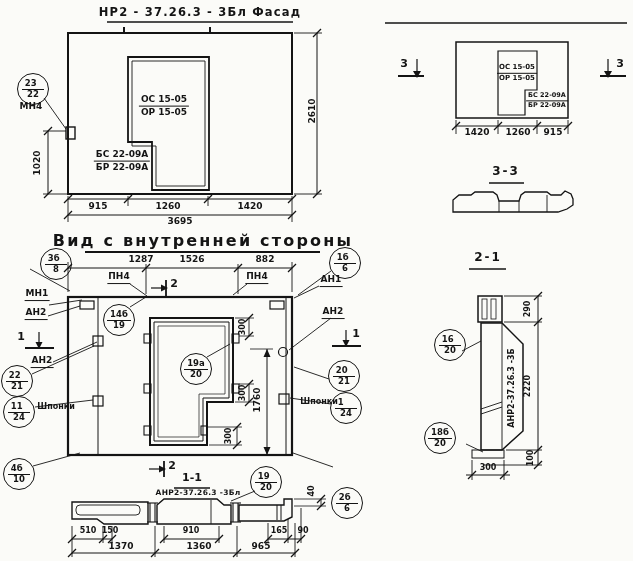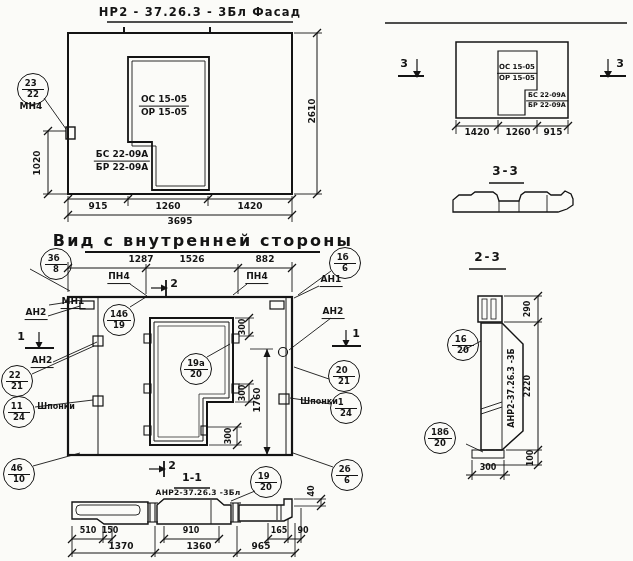--- a/index.html
+++ b/index.html
@@ -319,46 +319,46 @@
       <span>БР 22-09А</span>
 </div>
 <div class="lb big" style="left:404px;top:64px;">3</div>
 <div class="lb big" style="left:620px;top:64px;">3</div>
 <div class="lb" style="left:477px;top:133px;">1420</div>
 <div class="lb" style="left:518px;top:133px;">1260</div>
 <div class="lb" style="left:553px;top:133px;">915</div>
 
 <div class="lb hd" style="left:506px;top:172px;">3-3</div>
 
-<div class="lb hd" style="left:488px;top:258px;">2-3</div>
+<div class="lb hd" style="left:488px;top:258px;">2-1</div>
 <div class="lb rt f8" style="left:512px;top:388px;">АНР2-37.26.3 -3Б</div>
 <div class="lb rt f8" style="left:528px;top:309px;">290</div>
 <div class="lb rt f8" style="left:528px;top:386px;">2220</div>
 <div class="lb rt f8" style="left:531px;top:458px;">100</div>
 <div class="lb f8" style="left:488px;top:468px;">300</div>
-<div class="co" style="left:463px;top:345px;">
+<div class="co" style="left:450px;top:345px;">
   <span class="n">16</span>
       <span class="b">20</span>
 </div>
 <div class="co" style="left:440px;top:438px;">
   <span class="n">18б</span>
       <span class="b">20</span>
 </div>
 
 <div class="lb sp2" style="left:203px;top:241px;">Вид с внутренней стороны</div>
 <div class="lb" style="left:107px;top:260px;margin-left:34px;">1287</div>
 <div class="lb" style="left:192px;top:260px;">1526</div>
 <div class="lb" style="left:265px;top:260px;">882</div>
 <div class="lb ul" style="left:119px;top:278px;">ПН4</div>
 <div class="lb ul" style="left:257px;top:278px;">ПН4</div>
 <div class="lb big" style="left:174px;top:284px;">2</div>
 <div class="lb big" style="left:172px;top:466px;">2</div>
 <div class="lb big" style="left:21px;top:337px;">1</div>
 <div class="lb big" style="left:356px;top:334px;">1</div>
-<div class="lb ul" style="left:37px;top:303px;margin-left:36px;">МН1</div>
+<div class="lb ul" style="left:37px;top:295px;">МН1</div>
 <div class="lb ul" style="left:36px;top:314px;">АН2</div>
 <div class="lb ul" style="left:42px;top:362px;">АН2</div>
 <div class="lb ul" style="left:331px;top:281px;">АН1</div>
 <div class="lb ul" style="left:333px;top:313px;">АН2</div>
 <div class="lb f8" style="left:56px;top:407px;">Шпонки</div>
 <div class="lb f8" style="left:319px;top:402px;">Шпонки</div>
 <div class="co" style="left:16px;top:264px;margin-left:40px;">
   <span class="n">3б</span>
       <span class="b">8</span>
 </div>
@@ -387,21 +387,21 @@
       <span class="b">6</span>
 </div>
 <div class="co" style="left:344px;top:376px;">
   <span class="n">20</span>
       <span class="b">21</span>
 </div>
 <div class="co" style="left:346px;top:408px;">
   <span class="n">1</span>
       <span class="b">24</span>
 </div>
-<div class="co" style="left:347px;top:475px;">
+<div class="co" style="left:347px;top:503px;">
   <span class="n">2б</span>
       <span class="b">6</span>
 </div>
 <div class="lb rt f8" style="left:243px;top:327px;">300</div>
 <div class="lb rt f8" style="left:243px;top:393px;">300</div>
 <div class="lb rt f8" style="left:229px;top:436px;">300</div>
 <div class="lb rt" style="left:258px;top:400px;">1760</div>
 
 <div class="lb big" style="left:192px;top:478px;">1-1</div>
 <div class="lb f75" style="left:198px;top:493px;">АНР2-37.26.3 -3Бл</div>

